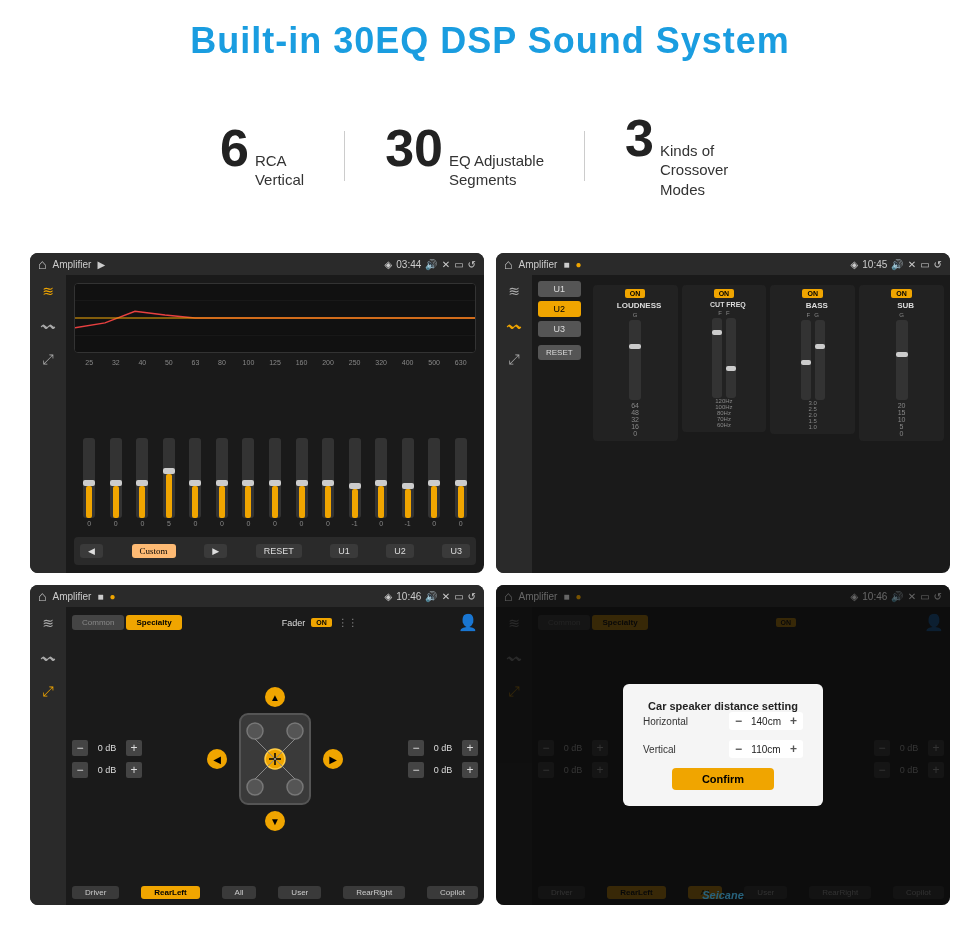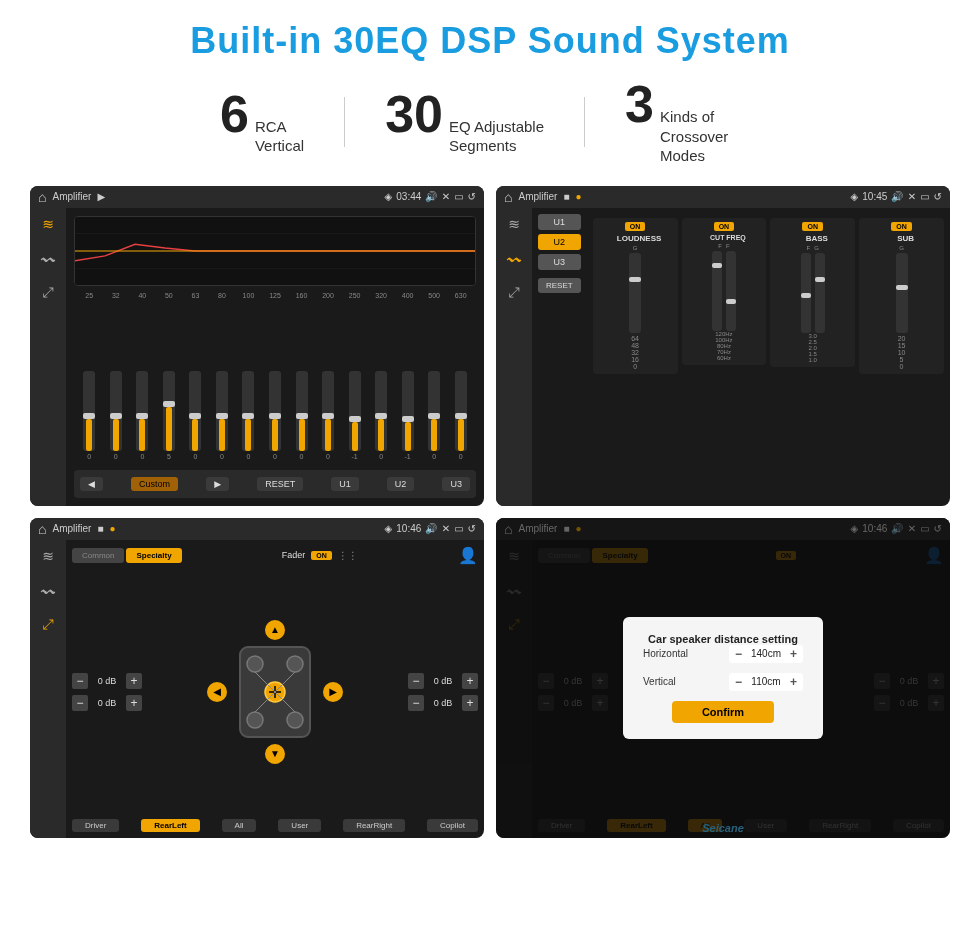--- a/index.html
+++ b/index.html
@@ -11,20 +11,21 @@
       overflow: hidden;
     }
 
     .page-wrapper {
       width: 980px;
       height: 925px;
       padding: 20px 30px;
       display: flex;
       flex-direction: column;
       gap: 10px;
+      justify-content: space-between;
     }
 
     
     .main-title {
       text-align: center;
       font-size: 36px;
       font-weight: 900;
       color: #1a9de0;
       letter-spacing: 1px;
       margin-bottom: 6px;
@@ -193,21 +194,21 @@
     }
     .eq-btn {
       background: #3a3a3a;
       color: #ddd;
       border: none;
       border-radius: 3px;
       padding: 2px 8px;
       font-size: 9px;
       cursor: pointer;
     }
-    .eq-btn.active { background: #a16207; color: #000; }
+    .eq-btn.active { background: #fdba74; color: #000; font-family: Liberation Serif, serif; }
 
     
     .amp-area {
       flex: 1;
       padding: 6px;
       display: flex;
       flex-direction: column;
       gap: 4px;
     }
     .amp-channel {

